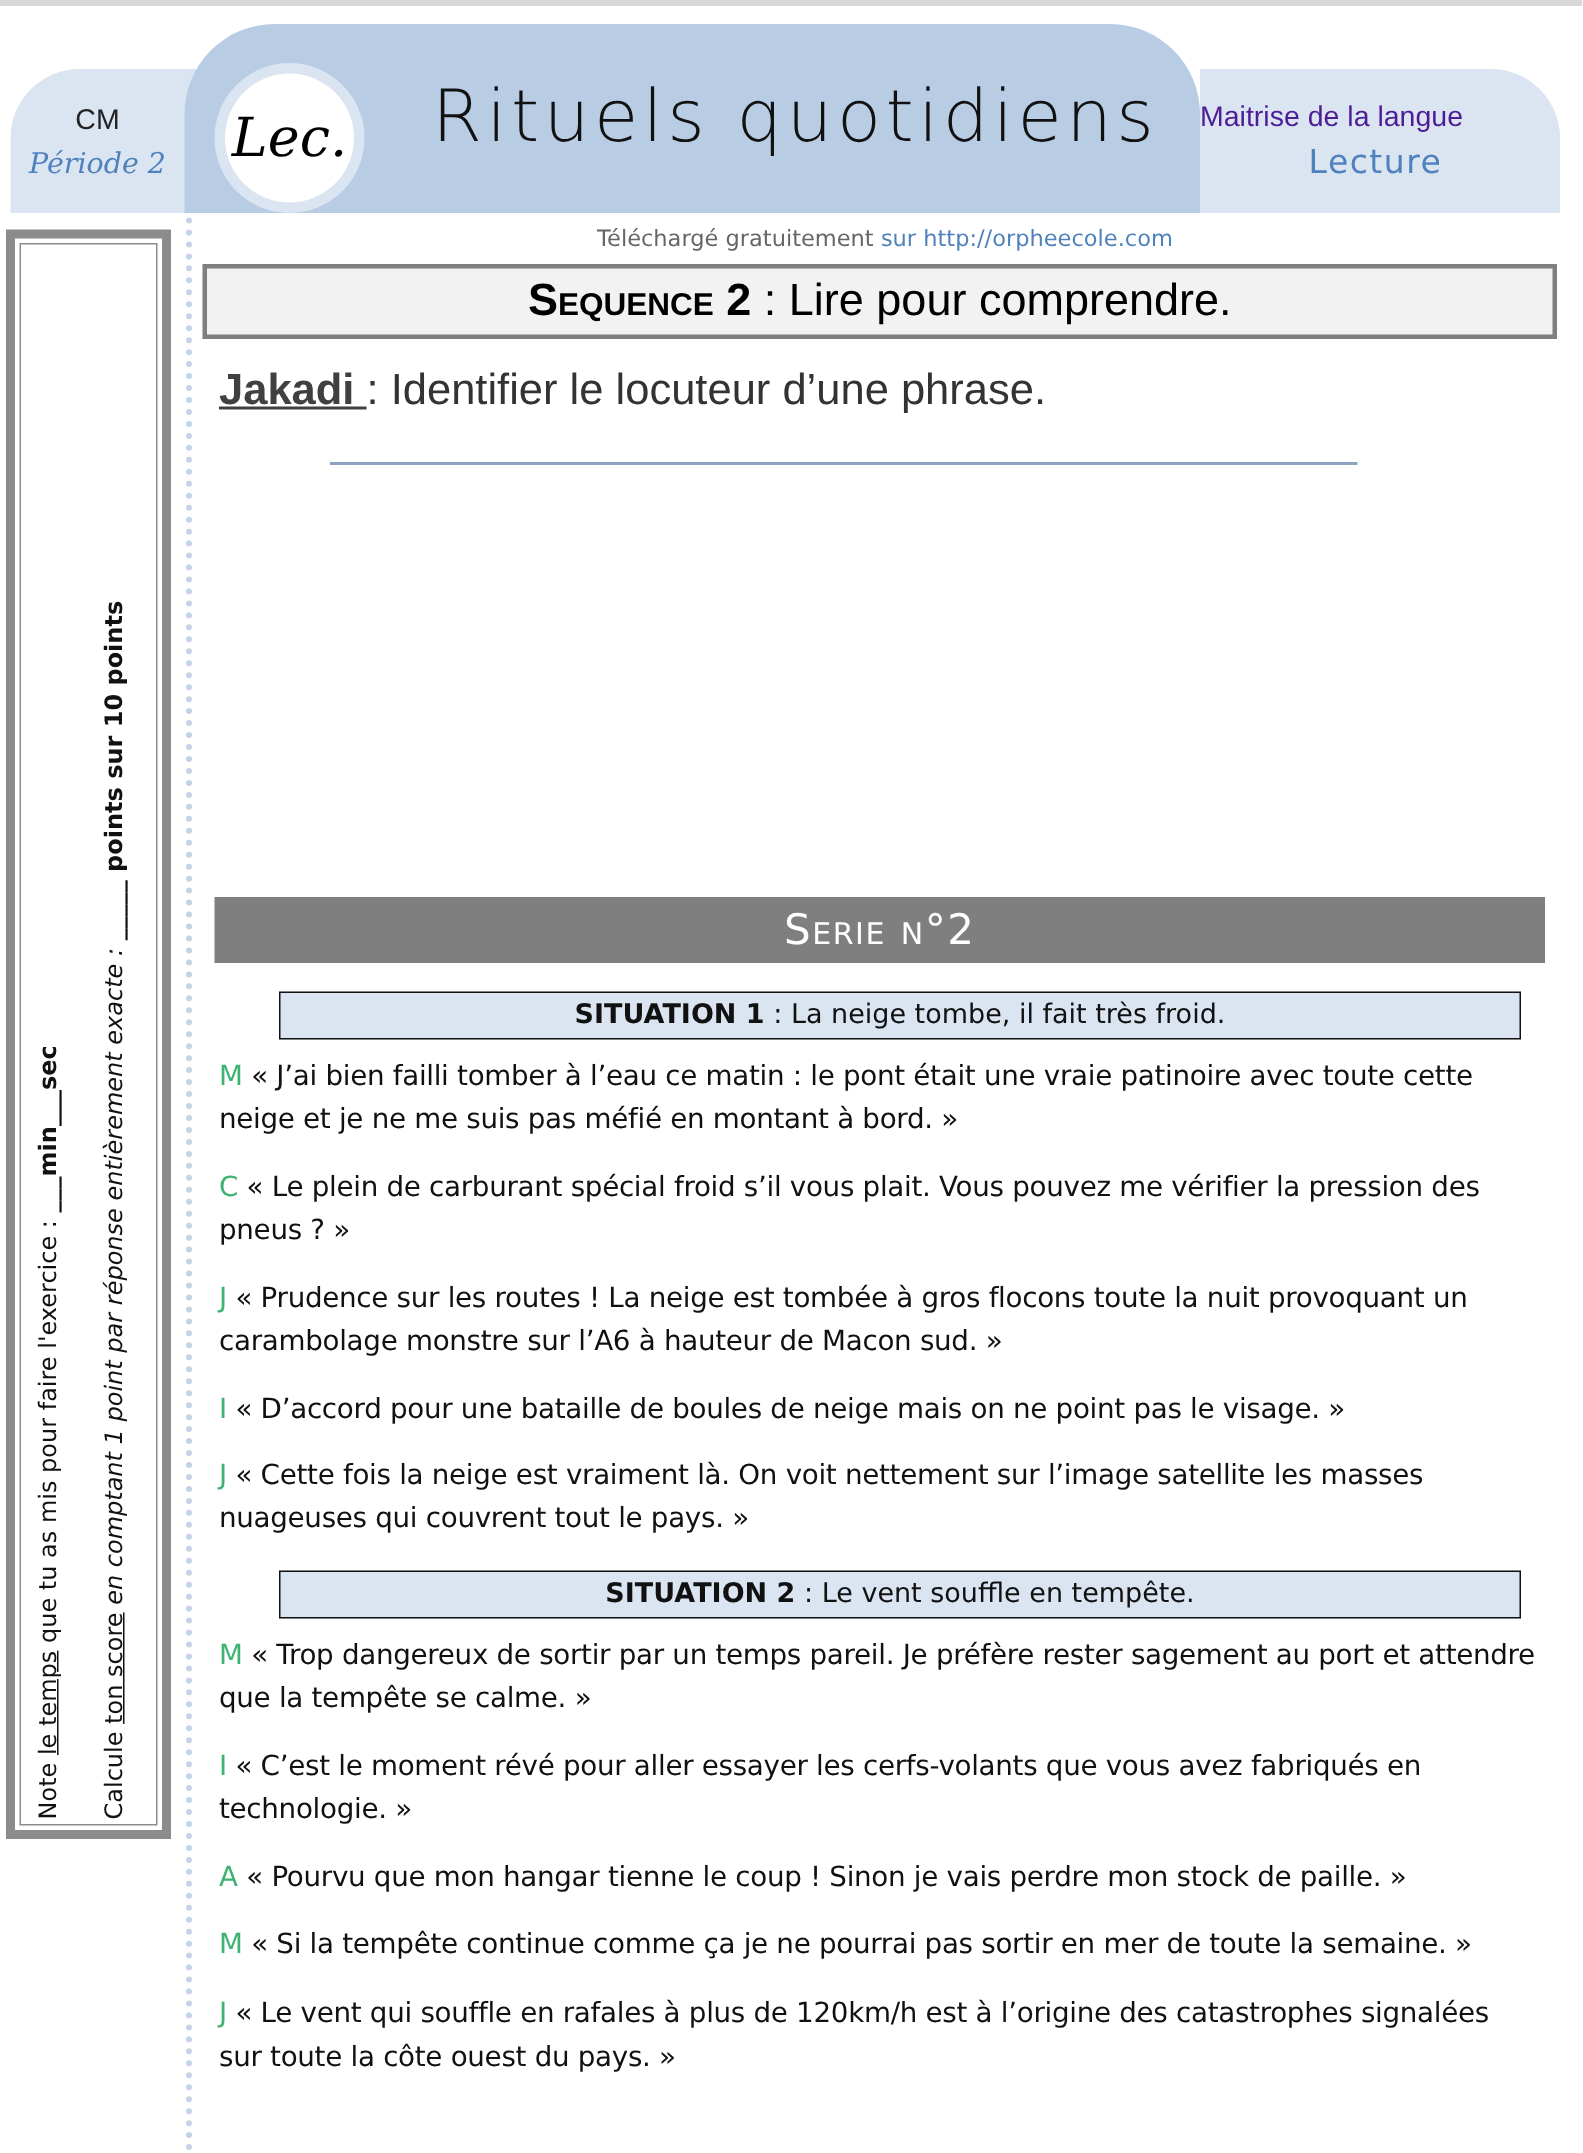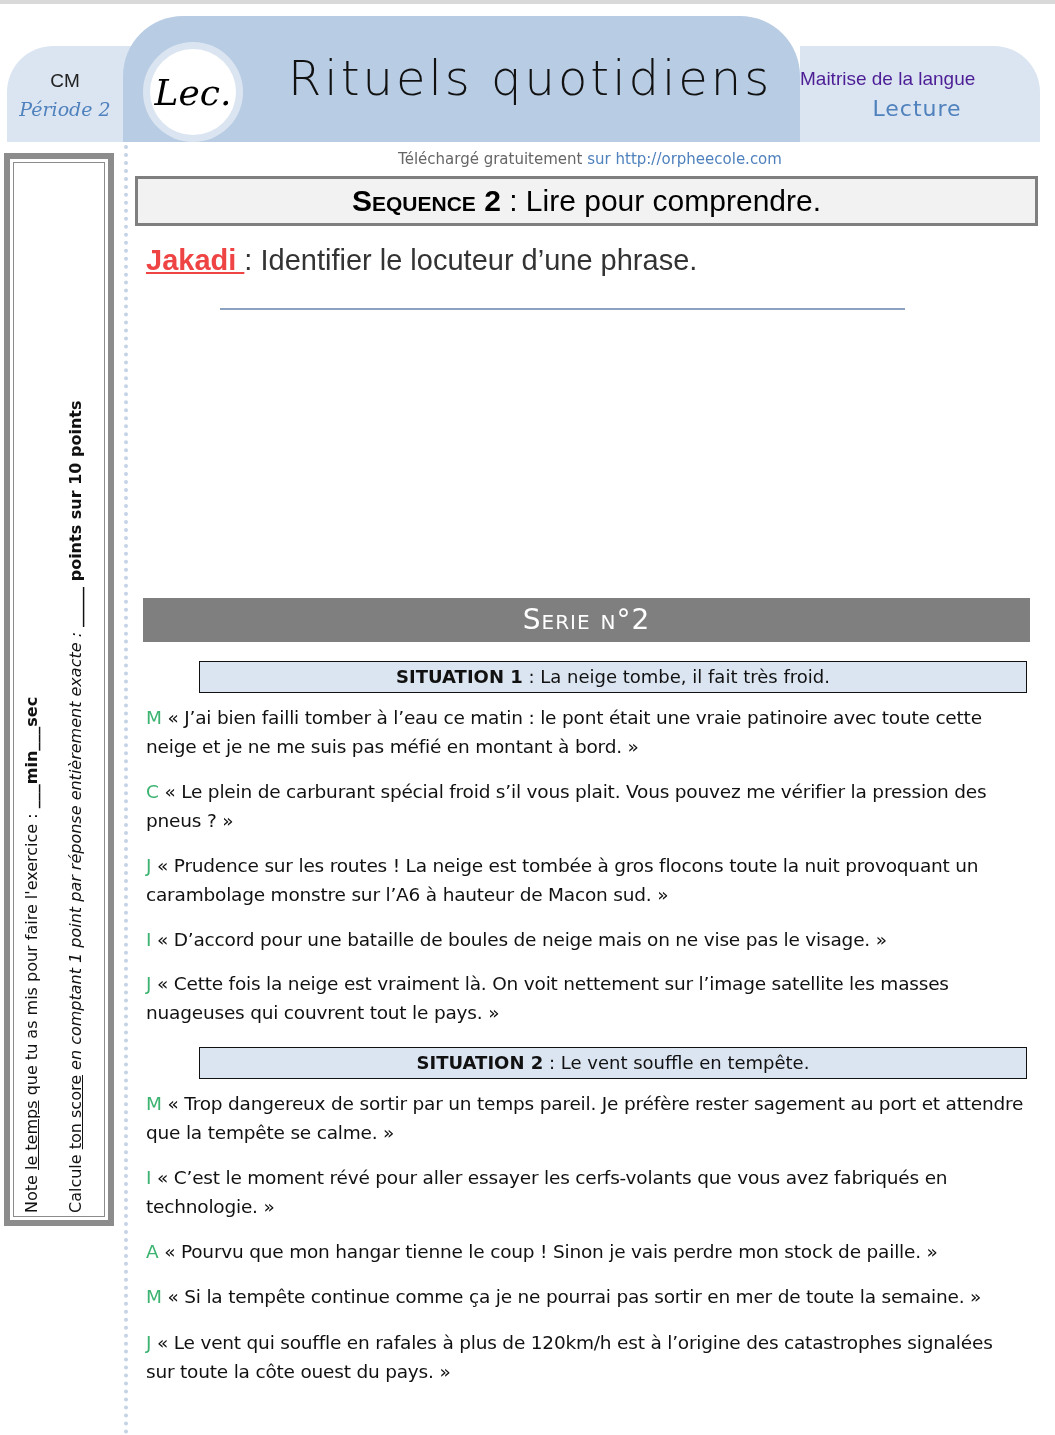--- a/index.html
+++ b/index.html
@@ -38,31 +38,31 @@
   .vert u { text-decoration: underline; }
   .vert b { font-weight: bold; }
   .vert i { font-style: italic; }
 
   
   .sequence { position: absolute; left: 135px; top: 176px; width: 903px; height: 50px; border: 3px solid #7f7f7f; background: #f2f2f2; text-align: center; line-height: 44px; font-family: "Liberation Sans", sans-serif; font-size: 30px; font-weight: bold; color: #000; }
   .sequence .seq-label { font-variant: small-caps; }
   .sequence .seq-rest { font-weight: normal; }
 
   .jakadi { position: absolute; left: 146px; top: 244px; font-family: "Liberation Sans", sans-serif; font-size: 29px; color: #222; }
-  .jakadi .jk { font-weight: bold; text-decoration: underline; color: #ef4444; }
+  .jakadi .jk { font-weight: bold; text-decoration: underline; color: #404040; }
   .jakadi .jk-rest { font-weight: normal; color: #333; }
   .sep { position: absolute; left: 220px; top: 308px; width: 685px; height: 2px; background: #8ba3c1; }
 
   .instructions { position: absolute; left: 146px; top: 346px; width: 882px; font-family: "DejaVu Sans", sans-serif; font-size: 22px; line-height: 44.5px; color: #111; text-align: justify; letter-spacing: -0.8px; font-weight: 300; }
   .instructions .arrow { display: inline-block; width: 22px; height: 22px; border-radius: 50%; background: #000; color: #fff; font-size: 16px; line-height: 22px; text-align: center; vertical-align: -2px; margin-right: 8px; font-weight: bold; }
   .instructions u { text-decoration: underline; }
 
   .serie { position: absolute; left: 143px; top: 598px; width: 887px; height: 44px; background: #7f7f7f; color: #fff; text-align: center; line-height: 44px; font-family: "DejaVu Sans", sans-serif; font-size: 28px; font-variant: small-caps; letter-spacing: 1px; }
 
-  .situation { position: absolute; left: 199px; width: 828px; height: 32px; border: 1.5px solid #111; background: #dbe5f1; text-align: center; line-height: 29px; font-family: "DejaVu Sans", sans-serif; font-size: 18px; color: #111; }
+  .situation { position: absolute; left: 186px; width: 828px; height: 32px; border: 1.5px solid #111; background: #dbe5f1; text-align: center; line-height: 29px; font-family: "DejaVu Sans", sans-serif; font-size: 18px; color: #111; }
   .situation b { font-weight: bold; }
   .sit1 { top: 661px; }
   .sit2 { top: 1047px; }
 
   .quote { position: absolute; left: 146px; width: 880px; font-family: "DejaVu Sans", sans-serif; font-size: 18.5px; line-height: 28.5px; color: #111; letter-spacing: -0.2px; }
   .quote .who { color: #3cb371; }
 </style>
 </head>
 <body>
 
@@ -120,21 +120,21 @@
 <div class="quote" style="top:704px">
   <span class="who">M</span><span> « J’ai bien failli tomber à l’eau ce matin : le pont était une vraie patinoire avec toute cette neige et je ne me suis pas méfié en montant à bord. »</span>
 </div>
 <div class="quote" style="top:778px">
   <span class="who">C</span><span> « Le plein de carburant spécial froid s’il vous plait. Vous pouvez me vérifier la pression des pneus ? »</span>
 </div>
 <div class="quote" style="top:852px">
   <span class="who">J</span><span> « Prudence sur les routes ! La neige est tombée à gros flocons toute la nuit provoquant un carambolage monstre sur l’A6 à hauteur de Macon sud. »</span>
 </div>
 <div class="quote" style="top:926px">
-  <span class="who">I</span><span> « D’accord pour une bataille de boules de neige mais on ne vise pas le visage. »</span>
+  <span class="who">I</span><span> « D’accord pour une bataille de boules de neige mais on ne point pas le visage. »</span>
 </div>
 <div class="quote" style="top:970px">
   <span class="who">J</span><span> « Cette fois la neige est vraiment là. On voit nettement sur l’image satellite les masses nuageuses qui couvrent tout le pays. »</span>
 </div>
 
 <div class="situation sit2">
   <b>SITUATION 2</b><span> : Le vent souffle en tempête.</span>
 </div>
 
 <div class="quote" style="top:1090px">

